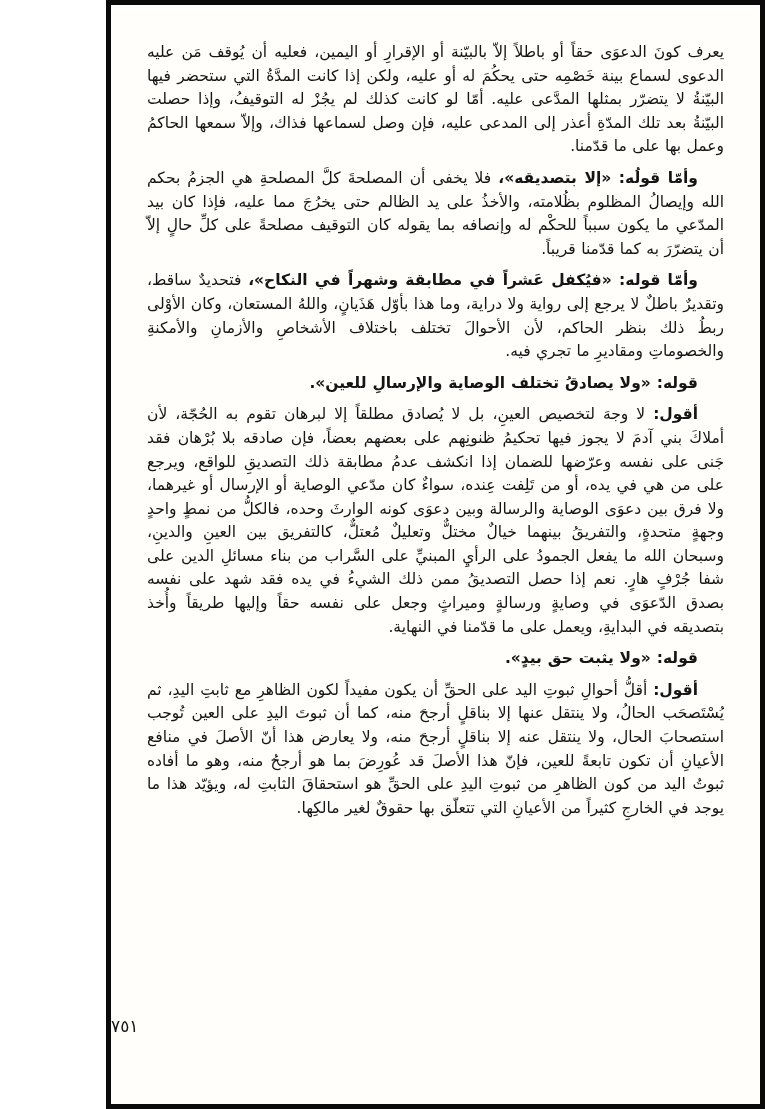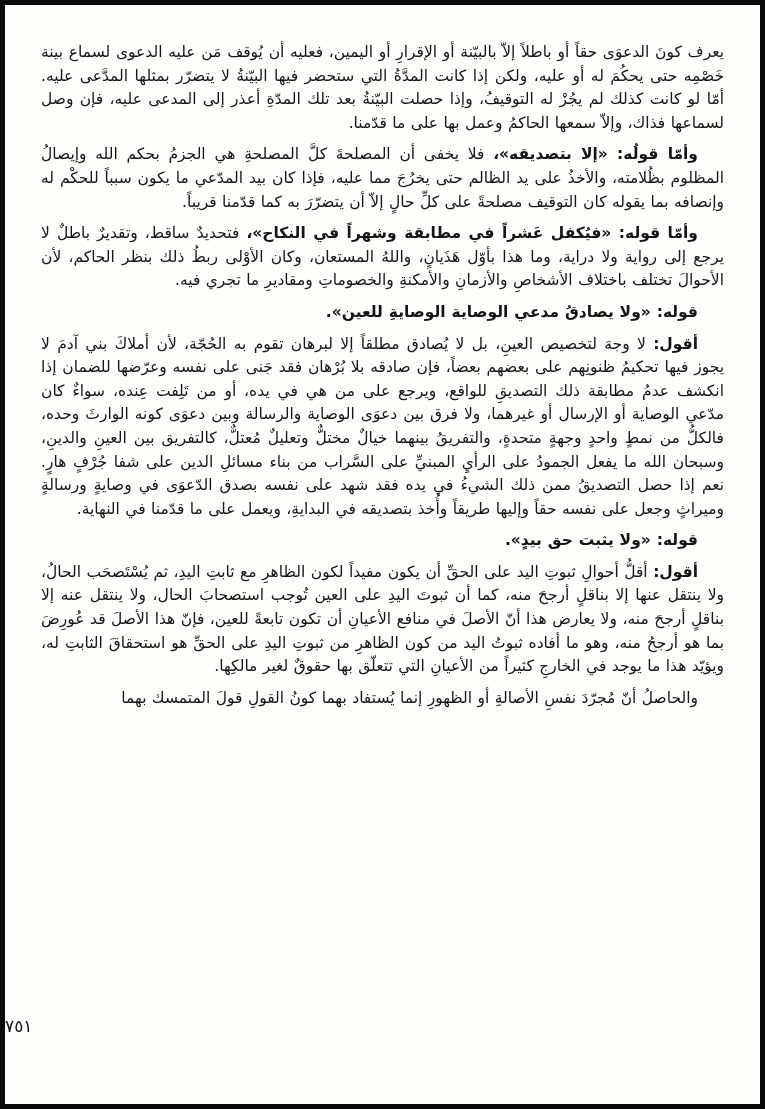--- a/index.html
+++ b/index.html
@@ -5,21 +5,21 @@
   * { margin: 0; padding: 0; box-sizing: border-box; }
   html, body { background: #ffffff; }
   body {
     font-family: "DejaVu Sans", sans-serif;
     width: 765px;
     height: 1109px;
     overflow: hidden;
   }
   .page {
     position: relative;
-    width: 765px;
+    width: 659px;
     height: 1109px;
     background: #fffefa;
     border: 5px solid #0a0a0a;
     direction: rtl;
     overflow: hidden;
   }
   .text-block {
     position: absolute;
     top: 36px;
     right: 36px;
@@ -52,26 +52,25 @@
 
 <div class="page">
   <main class="text-block">
 
     <p class="para no-indent"><span class="lead"></span><span>يعرف كونَ الدعوَى حقاً أو باطلاً إلاّ بالبيّنة أو الإقرارِ أو اليمين، فعليه أن يُوقف مَن عليه الدعوى لسماع بينة خَصْمِه حتى يحكُمَ له أو عليه، ولكن إذا كانت المدَّةُ التي ستحضر فيها البيّنةُ لا يتضرّر بمثلها المدَّعى عليه. أمّا لو كانت كذلك لم يجُزْ له التوقيفُ، وإذا حصلت البيّنةُ بعد تلك المدّةِ أعذر إلى المدعى عليه، فإن وصل لسماعها فذاك، وإلاّ سمعها الحاكمُ وعمل بها على ما قدّمنا.</span></p>
 
     <p class="para"><span class="lead">وأمّا قولُه: «إلا بتصديقه»،</span><span> فلا يخفى أن المصلحةَ كلَّ المصلحةِ هي الجزمُ بحكم الله وإيصالُ المظلوم بظُلامته، والأخذُ على يد الظالم حتى يخرُجَ مما عليه، فإذا كان بيد المدّعي ما يكون سبباً للحكْم له وإنصافه بما يقوله كان التوقيف مصلحةً على كلِّ حالٍ إلاّ أن يتضرّرَ به كما قدّمنا قريباً.</span></p>
 
     <p class="para"><span class="lead">وأمّا قوله: «فيُكفل عَشراً في مطابقة وشهراً في النكاح»،</span><span> فتحديدٌ ساقط، وتقديرٌ باطلٌ لا يرجع إلى رواية ولا دراية، وما هذا بأوّل هَذَيانٍ، واللهُ المستعان، وكان الأوْلى ربطُ ذلك بنظر الحاكم، لأن الأحوالَ تختلف باختلاف الأشخاصِ والأزمانِ والأمكنةِ والخصوماتِ ومقاديرِ ما تجري فيه.</span></p>
 
-    <p class="para"><span class="lead">قوله: «ولا يصادقُ مدعي الوصاية الوصايةِ للعين».</span><span></span></p>
+    <p class="para"><span class="lead">قوله: «ولا يصادقُ تختلف الوصاية والإرسالِ للعين».</span><span></span></p>
 
     <p class="para"><span class="lead">أقول:</span><span> لا وجهَ لتخصيص العينِ، بل لا يُصادق مطلقاً إلا لبرهان تقوم به الحُجّة، لأن أملاكَ بني آدمَ لا يجوز فيها تحكيمُ ظنونِهم على بعضهم بعضاً، فإن صادقه بلا بُرْهان فقد جَنى على نفسه وعرّضها للضمان إذا انكشف عدمُ مطابقة ذلك التصديقِ للواقع، ويرجع على من هي في يده، أو من تَلِفت عِنده، سواءٌ كان مدّعي الوصاية أو الإرسال أو غيرهما، ولا فرق بين دعوَى الوصاية والرسالة وبين دعوَى كونه الوارثَ وحده، فالكلُّ من نمطٍ واحدٍ وجهةٍ متحدةٍ، والتفريقُ بينهما خيالٌ مختلٌّ وتعليلٌ مُعتلٌّ، كالتفريق بين العينِ والدينِ، وسبحان الله ما يفعل الجمودُ على الرأيِ المبنيِّ على السَّراب من بناء مسائلِ الدين على شفا جُرْفٍ هارٍ. نعم إذا حصل التصديقُ ممن ذلك الشيءُ في يده فقد شهد على نفسه بصدق الدّعوَى في وصايةٍ ورسالةٍ وميراثٍ وجعل على نفسه حقاً وإليها طريقاً وأُخذ بتصديقه في البدايةِ، ويعمل على ما قدّمنا في النهاية.</span></p>
 
     <p class="para"><span class="lead">قوله: «ولا يثبت حق بيدٍ».</span><span></span></p>
 
     <p class="para"><span class="lead">أقول:</span><span> أقلُّ أحوالِ ثبوتِ اليد على الحقِّ أن يكون مفيداً لكون الظاهرِ مع ثابتِ اليدِ، ثم يُسْتَصحَب الحالُ، ولا ينتقل عنها إلا بناقلٍ أرجحَ منه، كما أن ثبوتَ اليدِ على العين تُوجب استصحابَ الحال، ولا ينتقل عنه إلا بناقلٍ أرجحَ منه، ولا يعارض هذا أنّ الأصلَ في منافع الأعيانِ أن تكون تابعةً للعين، فإنّ هذا الأصلَ قد عُورِضَ بما هو أرجحُ منه، وهو ما أفاده ثبوتُ اليد من كون الظاهرِ من ثبوتِ اليدِ على الحقِّ هو استحقاقَ الثابتِ له، ويؤيّد هذا ما يوجد في الخارجِ كثيراً من الأعيانِ التي تتعلّق بها حقوقٌ لغير مالكِها.</span></p>
 
-    <p class="para"><span class="lead"></span><span>والحاصلُ أنّ مُجرّدَ نفسِ الأصالةِ أو الظهورِ إنما يُستفاد بهما كونُ القولِ قولَ المتمسك بهما</span></p>
 
   </main>
 
   <footer class="page-number">٧٥١</footer>
 </div>
 
 </body></html>

